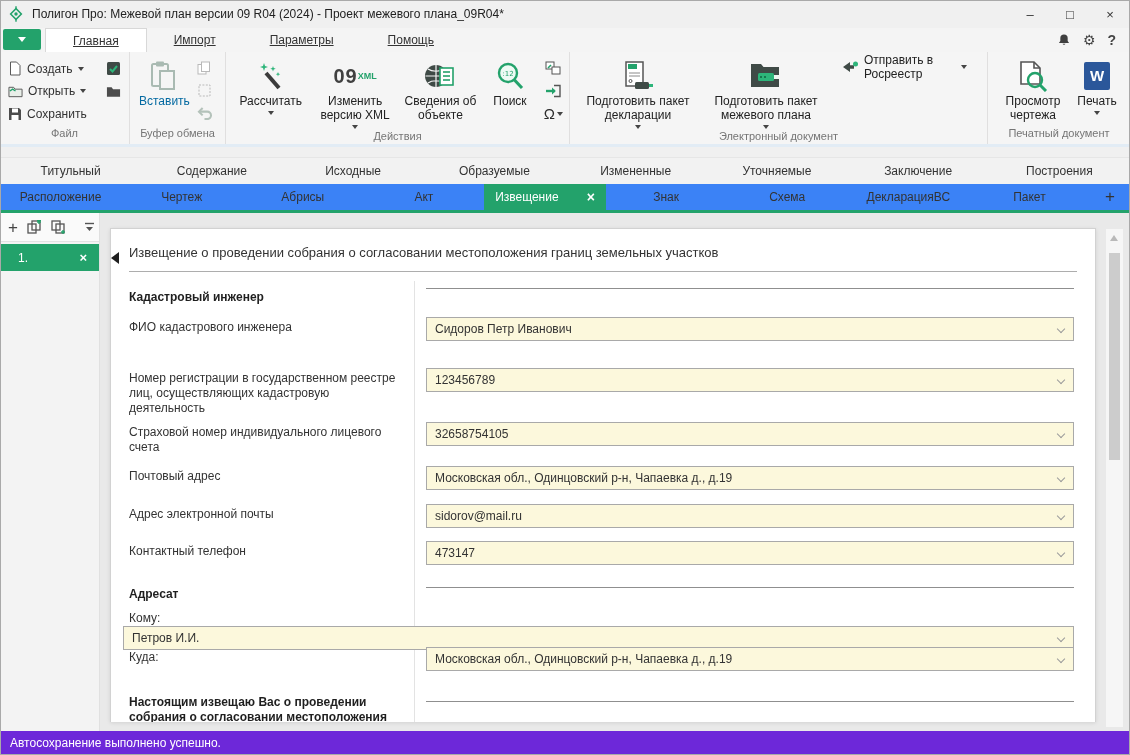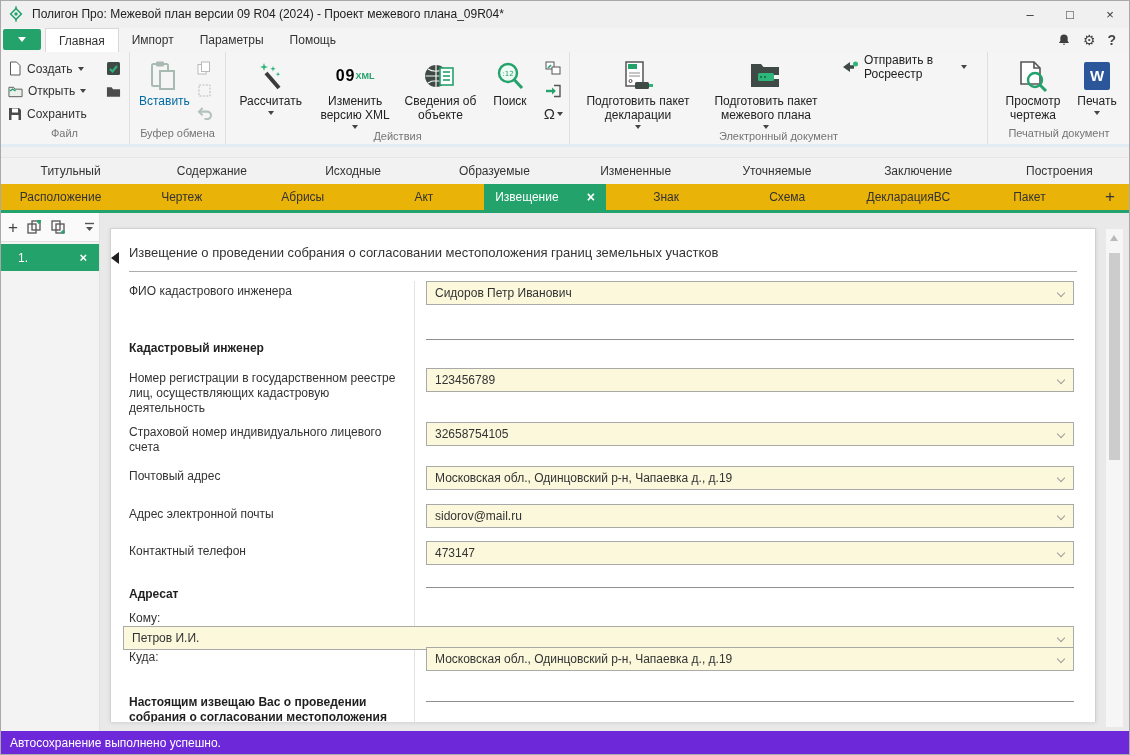--- a/index.html
+++ b/index.html
@@ -12,21 +12,21 @@
 
   
   .titlebar { position:absolute; top:0; left:0; right:0; height:28px; background:#f0f0f0; display:flex; align-items:center; padding-left:8px; }
   .title-text { margin-left:8px; flex:1; color:#222; }
   .win-btn { width:40px; height:28px; display:flex; align-items:center; justify-content:center; font-size:13px; color:#333; }
 
   
   .menubar { position:absolute; top:28px; left:0; right:0; height:24px; background:#f4f4f4; display:flex; align-items:stretch; }
   .launcher { width:38px; height:21px; margin:1px 4px 0 3px; background:#23a26b; border-radius:2px; display:flex; align-items:center; justify-content:center; }
   .launcher .tri { width:0; height:0; border-left:4px solid transparent; border-right:4px solid transparent; border-top:5px solid #fff; }
-  .menu-tab { padding:0 13px; display:flex; align-items:center; color:#333; }
+  .menu-tab { padding:0 27px; display:flex; align-items:center; color:#333;text-decoration:underline; }
   .menu-tab.active { background:#fff; border:1px solid #d8d8d8; border-bottom:none; }
   .menu-icons { margin-left:auto; display:flex; align-items:center; gap:12px; padding-right:14px; color:#444; }
   .gear-glyph { font-size:14px; }
   .help-glyph { font-size:14px; font-weight:bold; }
 
   
   .ribbon { position:absolute; top:52px; left:0; right:0; height:92px; background:#f5f5f5; display:flex; }
   .ribbon-edge { position:absolute; top:144px; left:0; right:0; height:3px; background:#e2ecf5; }
   .rgroup { position:relative; border-right:1px solid #e0dfdf; display:flex; flex-direction:column; }
   .rgroup-label { height:18px; text-align:center; font-size:11px; color:#757575; line-height:15px; }
@@ -46,29 +46,29 @@
   .mini-col { display:flex; flex-direction:column; justify-content:flex-start; gap:6px; padding:3px 2px; }
   .mini { height:17px; display:flex; align-items:center; justify-content:center; gap:2px; }
 
   .g-actions { width:344px; }
   .g-edoc { flex:1; }
   .g-print { width:142px; }
   .edoc-right { margin-left:6px; flex:1; display:flex; flex-direction:column; align-items:flex-end; padding-right:10px; }
   .sendbtn { display:flex; align-items:center; gap:6px; height:22px; padding:0 6px; color:#222; }
 
   .xml-logo { text-align:center; line-height:1; }
-  .xml-logo .t { font-weight:bold; font-size:16px; color:#000000; letter-spacing:1px; }
+  .xml-logo .t { font-weight:bold; font-size:20px; color:#404040; letter-spacing:1px; }
   .xml-logo .b { font-weight:bold; font-size:9px; color:#23a26b; }
   .word-icon { width:26px; height:28px; background:#2b579a; color:#fff; font-weight:bold; display:flex; align-items:center; justify-content:center; font-size:15px; border-radius:2px; }
 
   
   .tabs-gap { position:absolute; top:147px; left:0; right:0; height:10px; background:#f0f0f0; }
   .tabs-row1 { position:absolute; top:157px; left:0; right:0; height:27px; background:#f2f2f2; border-top:1px solid #e6e6e6; display:flex; }
   .tab1 { flex:1; display:flex; align-items:center; justify-content:center; color:#333; }
-  .tabs-row2 { position:absolute; top:184px; left:0; right:0; height:26px; background:#eab308; display:flex; }
+  .tabs-row2 { position:absolute; top:184px; left:0; right:0; height:26px; background:#3b82f6; display:flex; }
   .tab2 { flex:1; display:flex; align-items:center; justify-content:center; color:#333; }
   .tab2.active { background:#23a26b; color:#fff; display:flex; gap:0; }
   .tab2.active .tab-close { margin-left:28px; font-weight:bold; font-size:14px; }
   .tab-plus { width:40px; display:flex; align-items:center; justify-content:center; font-size:17px; color:#333; }
   .green-line { position:absolute; top:210px; left:0; right:0; height:3px; background:#23a26b; }
 
   
   .workspace { position:absolute; top:213px; left:0; right:0; bottom:24px; background:#e9e9e9; }
   .sidebar { position:absolute; left:0; top:0; bottom:0; width:100px; background:#f3f3f3; border-right:1px solid #e0e0e0; }
   .sidebar-toolbar { height:29px; background:#fafafa; border-bottom:1px solid #e2e2e2; display:flex; align-items:center; gap:9px; padding:0 8px; }
@@ -444,35 +444,35 @@
       <span class="close">×</span>
     </div>
   </div>
 
   <div class="card">
     <div class="form-title">Извещение о проведении собрания о согласовании местоположения границ земельных участков</div>
     <div class="form-hr"></div>
 
     <div class="form-rows">
 
+      <div class="frow r-sec1">
+        <div class="lcell bold">Кадастровый инженер</div>
+        <div class="rcell">
+            <div class="rline"></div>
+          </div>
+      </div>
+
       <div class="frow r-fio">
         <div class="lcell">ФИО кадастрового инженера</div>
         <div class="rcell">
           <div class="combo">
             <span class="val">Сидоров Петр Иванович</span>
             <span class="chev"></span>
           </div>
         </div>
-      </div>
-
-      <div class="frow r-sec1">
-        <div class="lcell bold">Кадастровый инженер</div>
-        <div class="rcell">
-            <div class="rline"></div>
-          </div>
       </div>
 
       <div class="frow r-num">
         <div class="lcell">Номер регистрации в государственном реестре лиц, осуществляющих кадастровую деятельность</div>
         <div class="rcell">
           <div class="combo">
             <span class="val">123456789</span>
             <span class="chev"></span>
           </div>
         </div>

